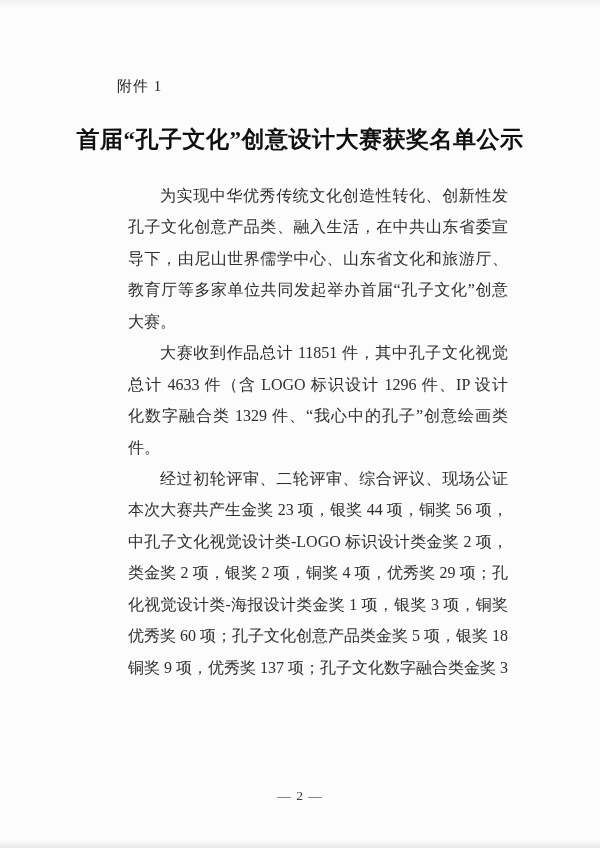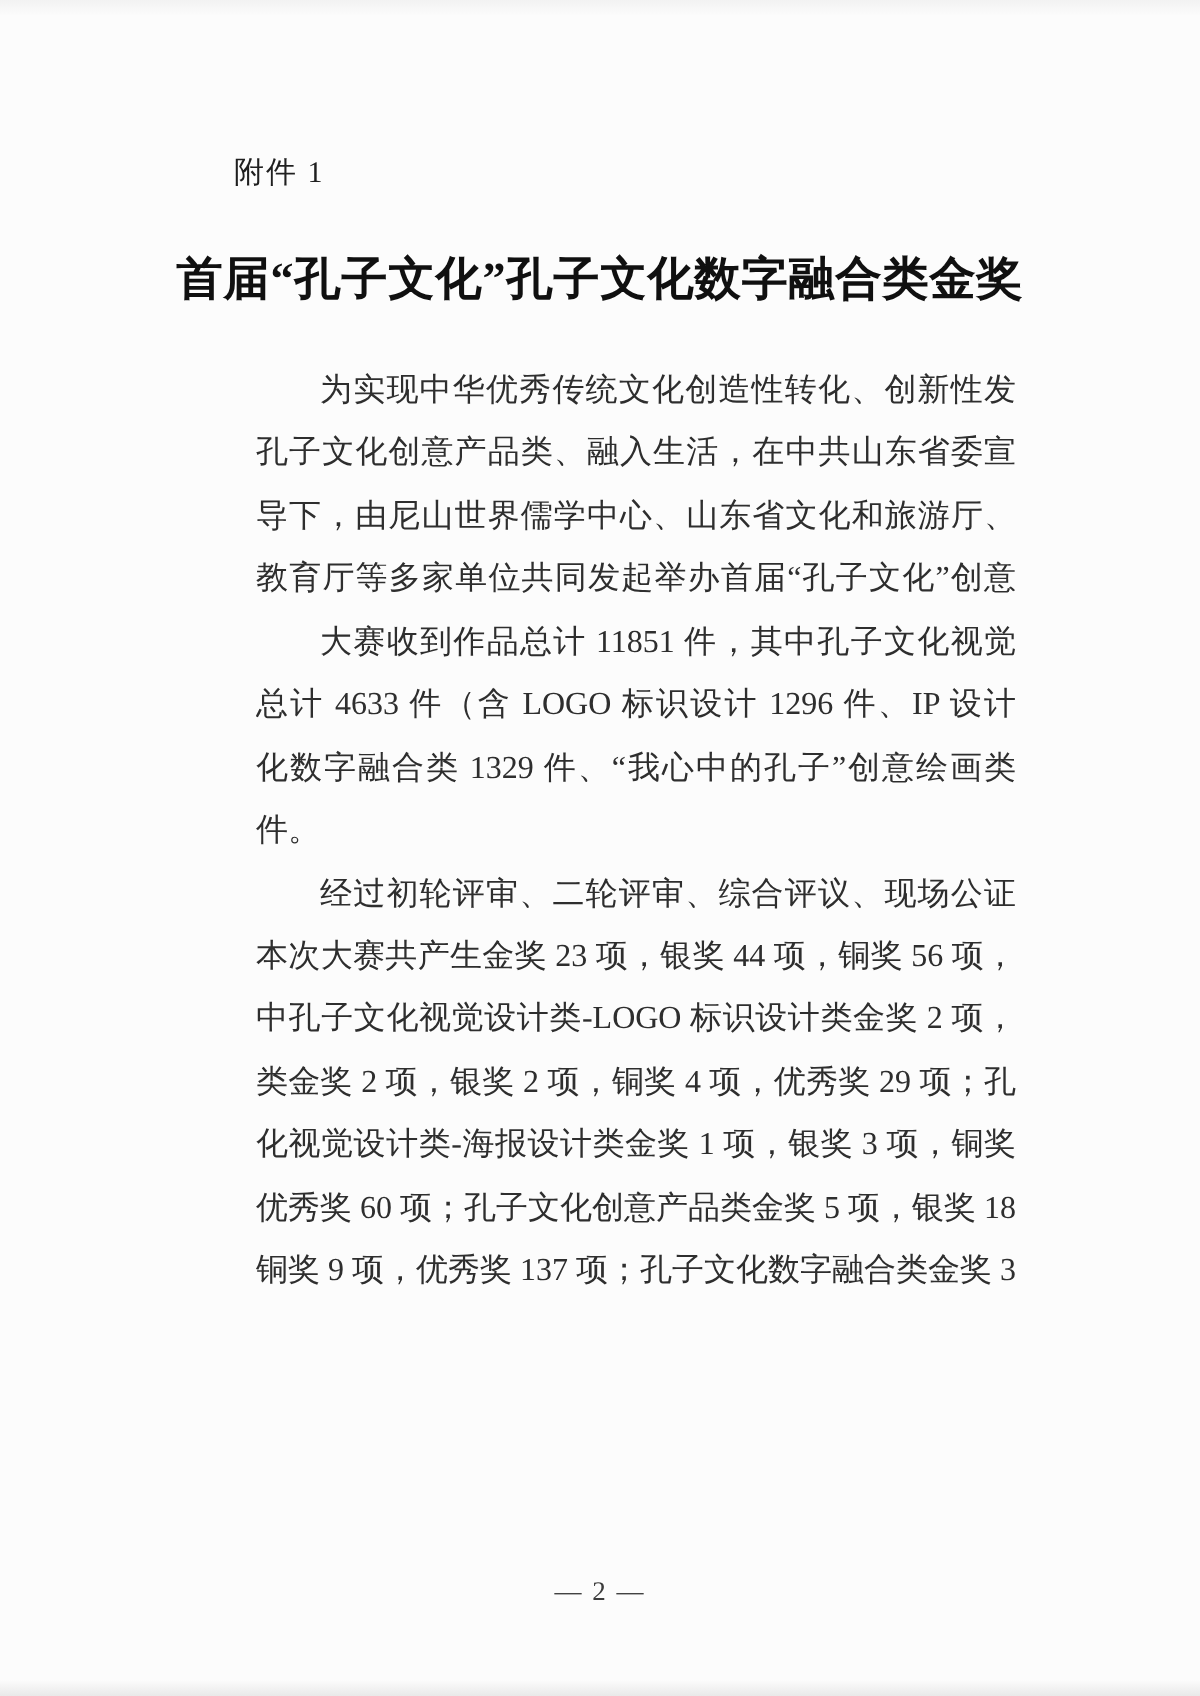--- a/index.html
+++ b/index.html
@@ -86,27 +86,28 @@
   }
 </style>
 </head>
 <body>
 
 <div class="page">
   <div class="scan-edge-top"></div>
 
   <div class="attachment">附件 1</div>
 
-  <h1 class="title">首届“孔子文化”孔子文化数字融合类金奖</h1>
+  <h1 class="title">首届“孔子文化”创意设计大赛获奖名单公示</h1>
 
   <div class="body-block" id="body-block">
       <div class="body-line indent">为实现中华优秀传统文化创造性转化、创新性发展，引</div>
       <div class="body-line">孔子文化创意产品类、融入生活，在中共山东省委宣传部指</div>
       <div class="body-line">导下，由尼山世界儒学中心、山东省文化和旅游厅、山东省</div>
       <div class="body-line">教育厅等多家单位共同发起举办首届“孔子文化”创意设计</div>
+      <div class="body-line para-end">大赛。</div>
       <div class="body-line indent">大赛收到作品总计 11851 件，其中孔子文化视觉设计类</div>
       <div class="body-line">总计 4633 件（含 LOGO 标识设计 1296 件、IP 设计 897 件、</div>
       <div class="body-line">化数字融合类 1329 件、“我心中的孔子”创意绘画类 1916</div>
       <div class="body-line para-end">件。</div>
       <div class="body-line indent">经过初轮评审、二轮评审、综合评议、现场公证等环节，</div>
       <div class="body-line">本次大赛共产生金奖 23 项，银奖 44 项，铜奖 56 项，优秀</div>
       <div class="body-line">中孔子文化视觉设计类-LOGO 标识设计类金奖 2 项，银奖 2</div>
       <div class="body-line">类金奖 2 项，银奖 2 项，铜奖 4 项，优秀奖 29 项；孔子文</div>
       <div class="body-line">化视觉设计类-海报设计类金奖 1 项，银奖 3 项，铜奖 4 项，</div>
       <div class="body-line">优秀奖 60 项；孔子文化创意产品类金奖 5 项，银奖 18 项，</div>

